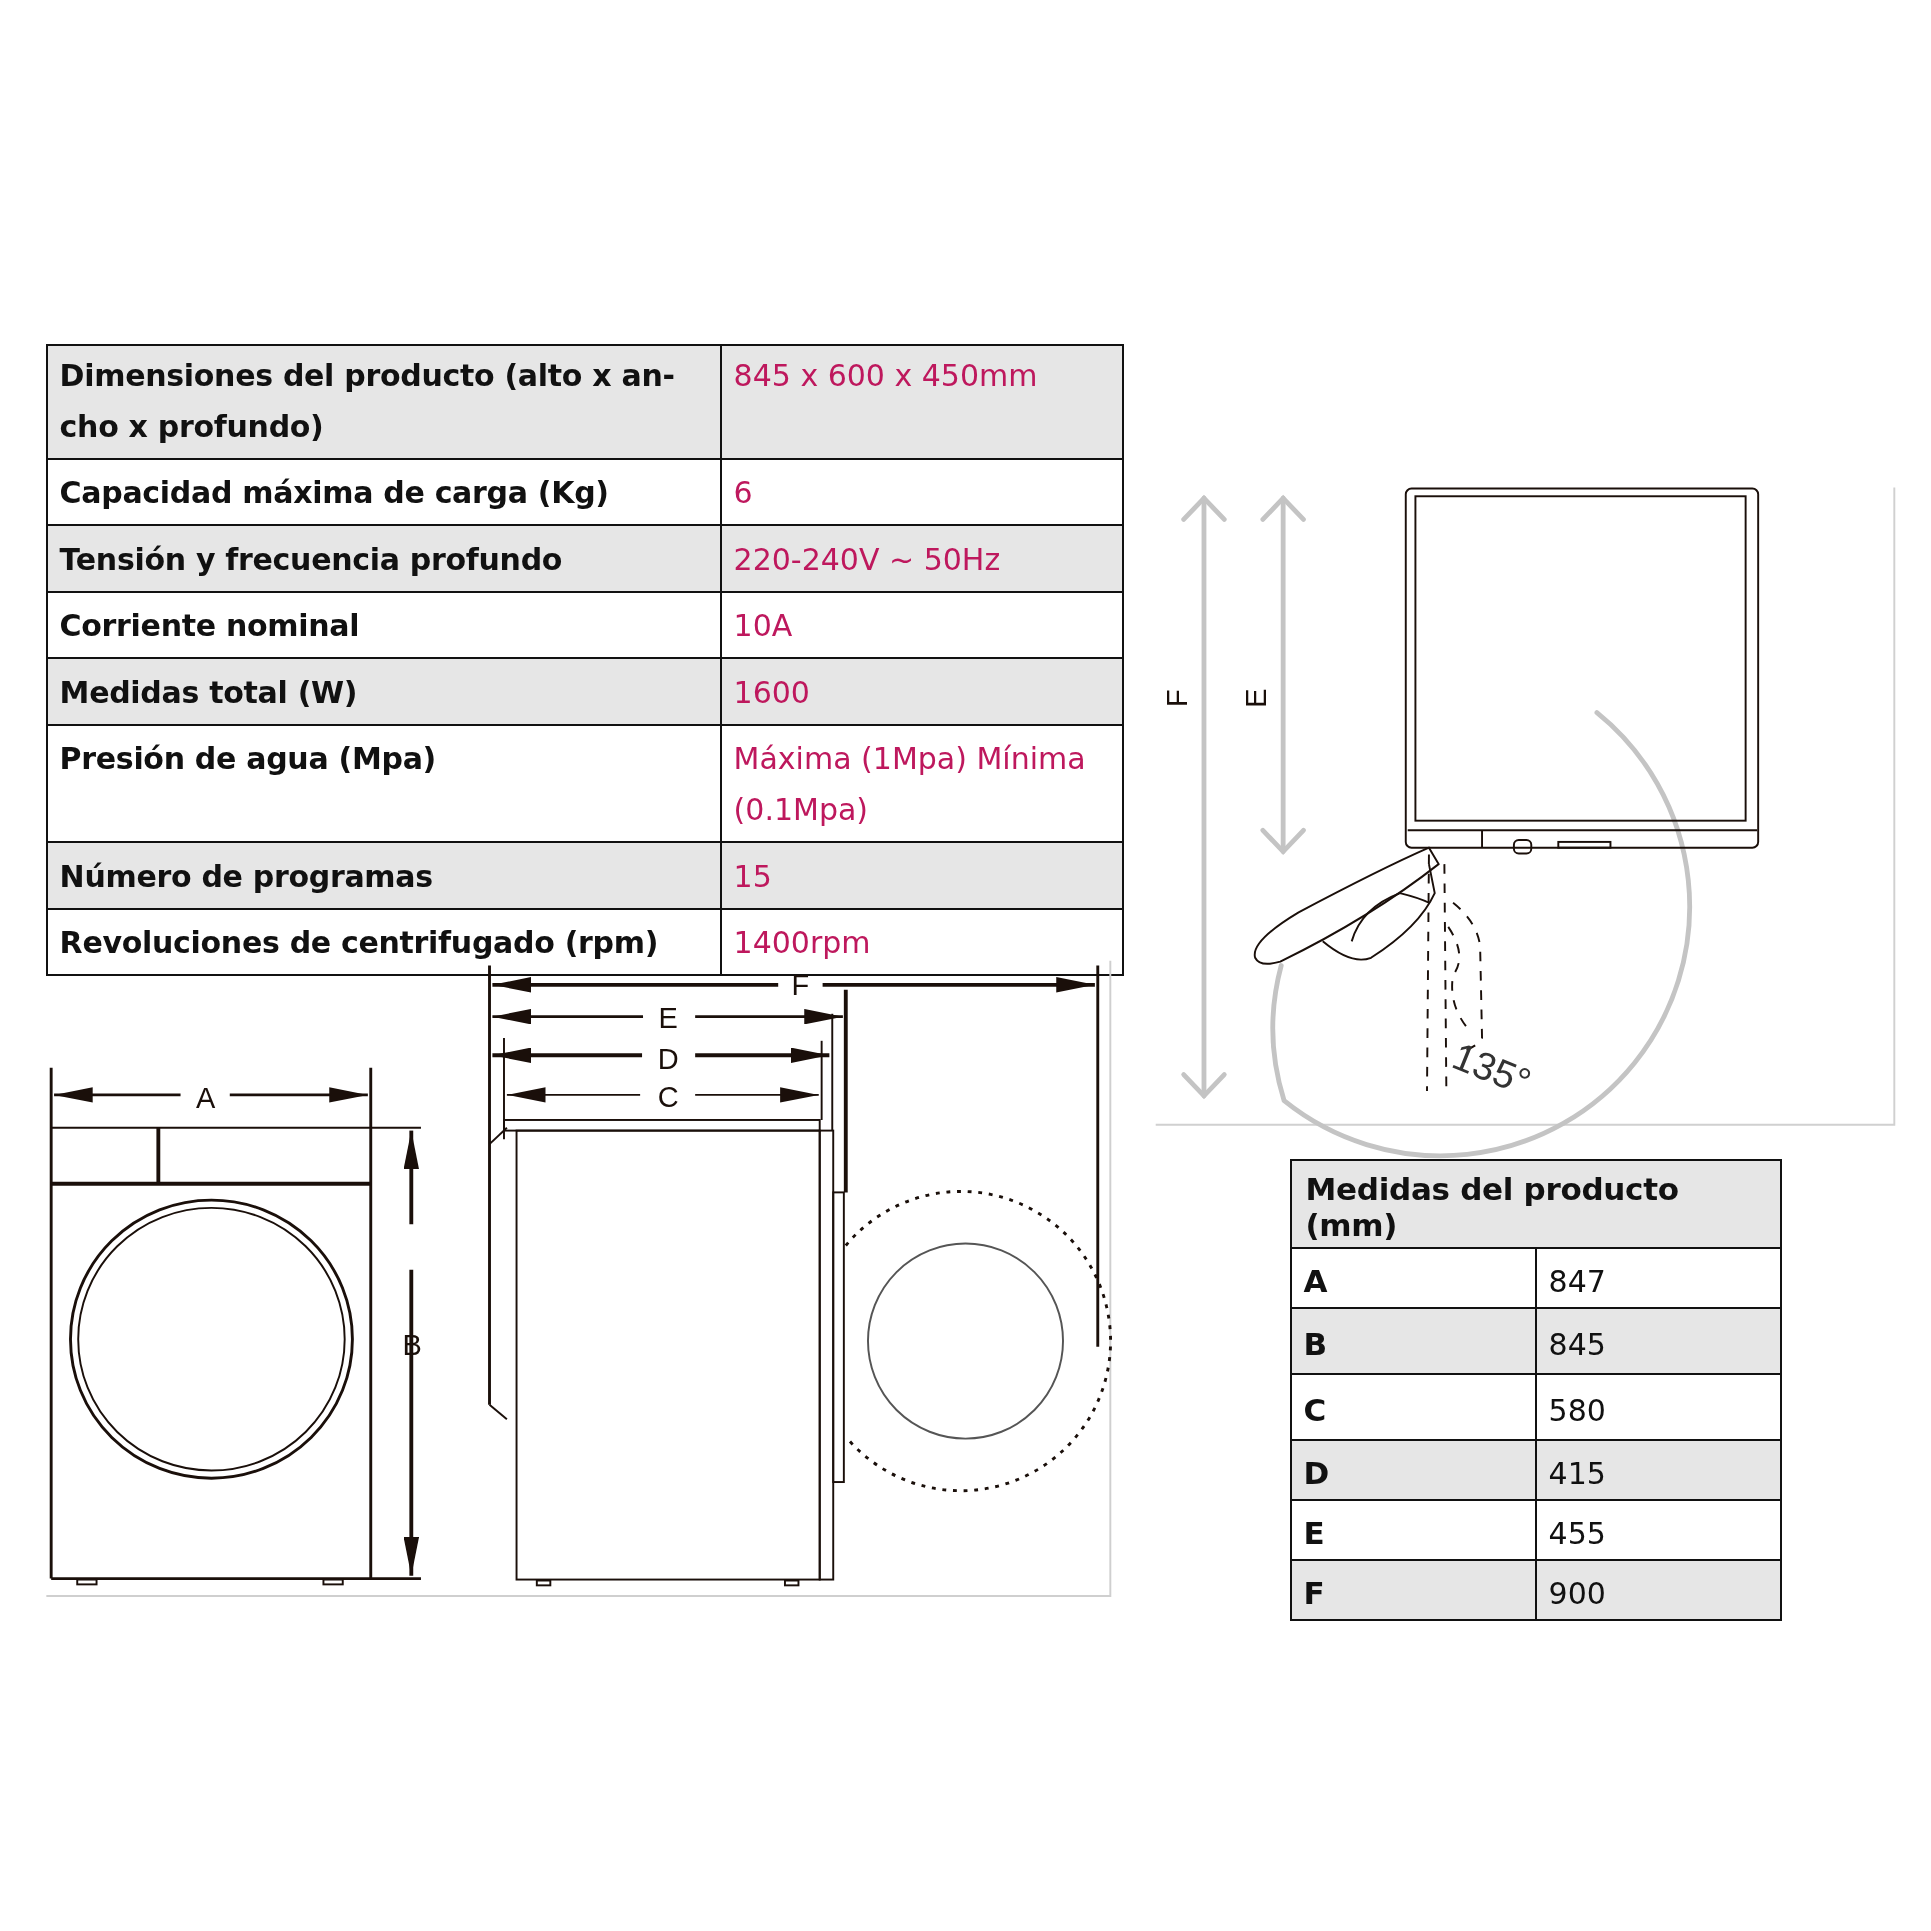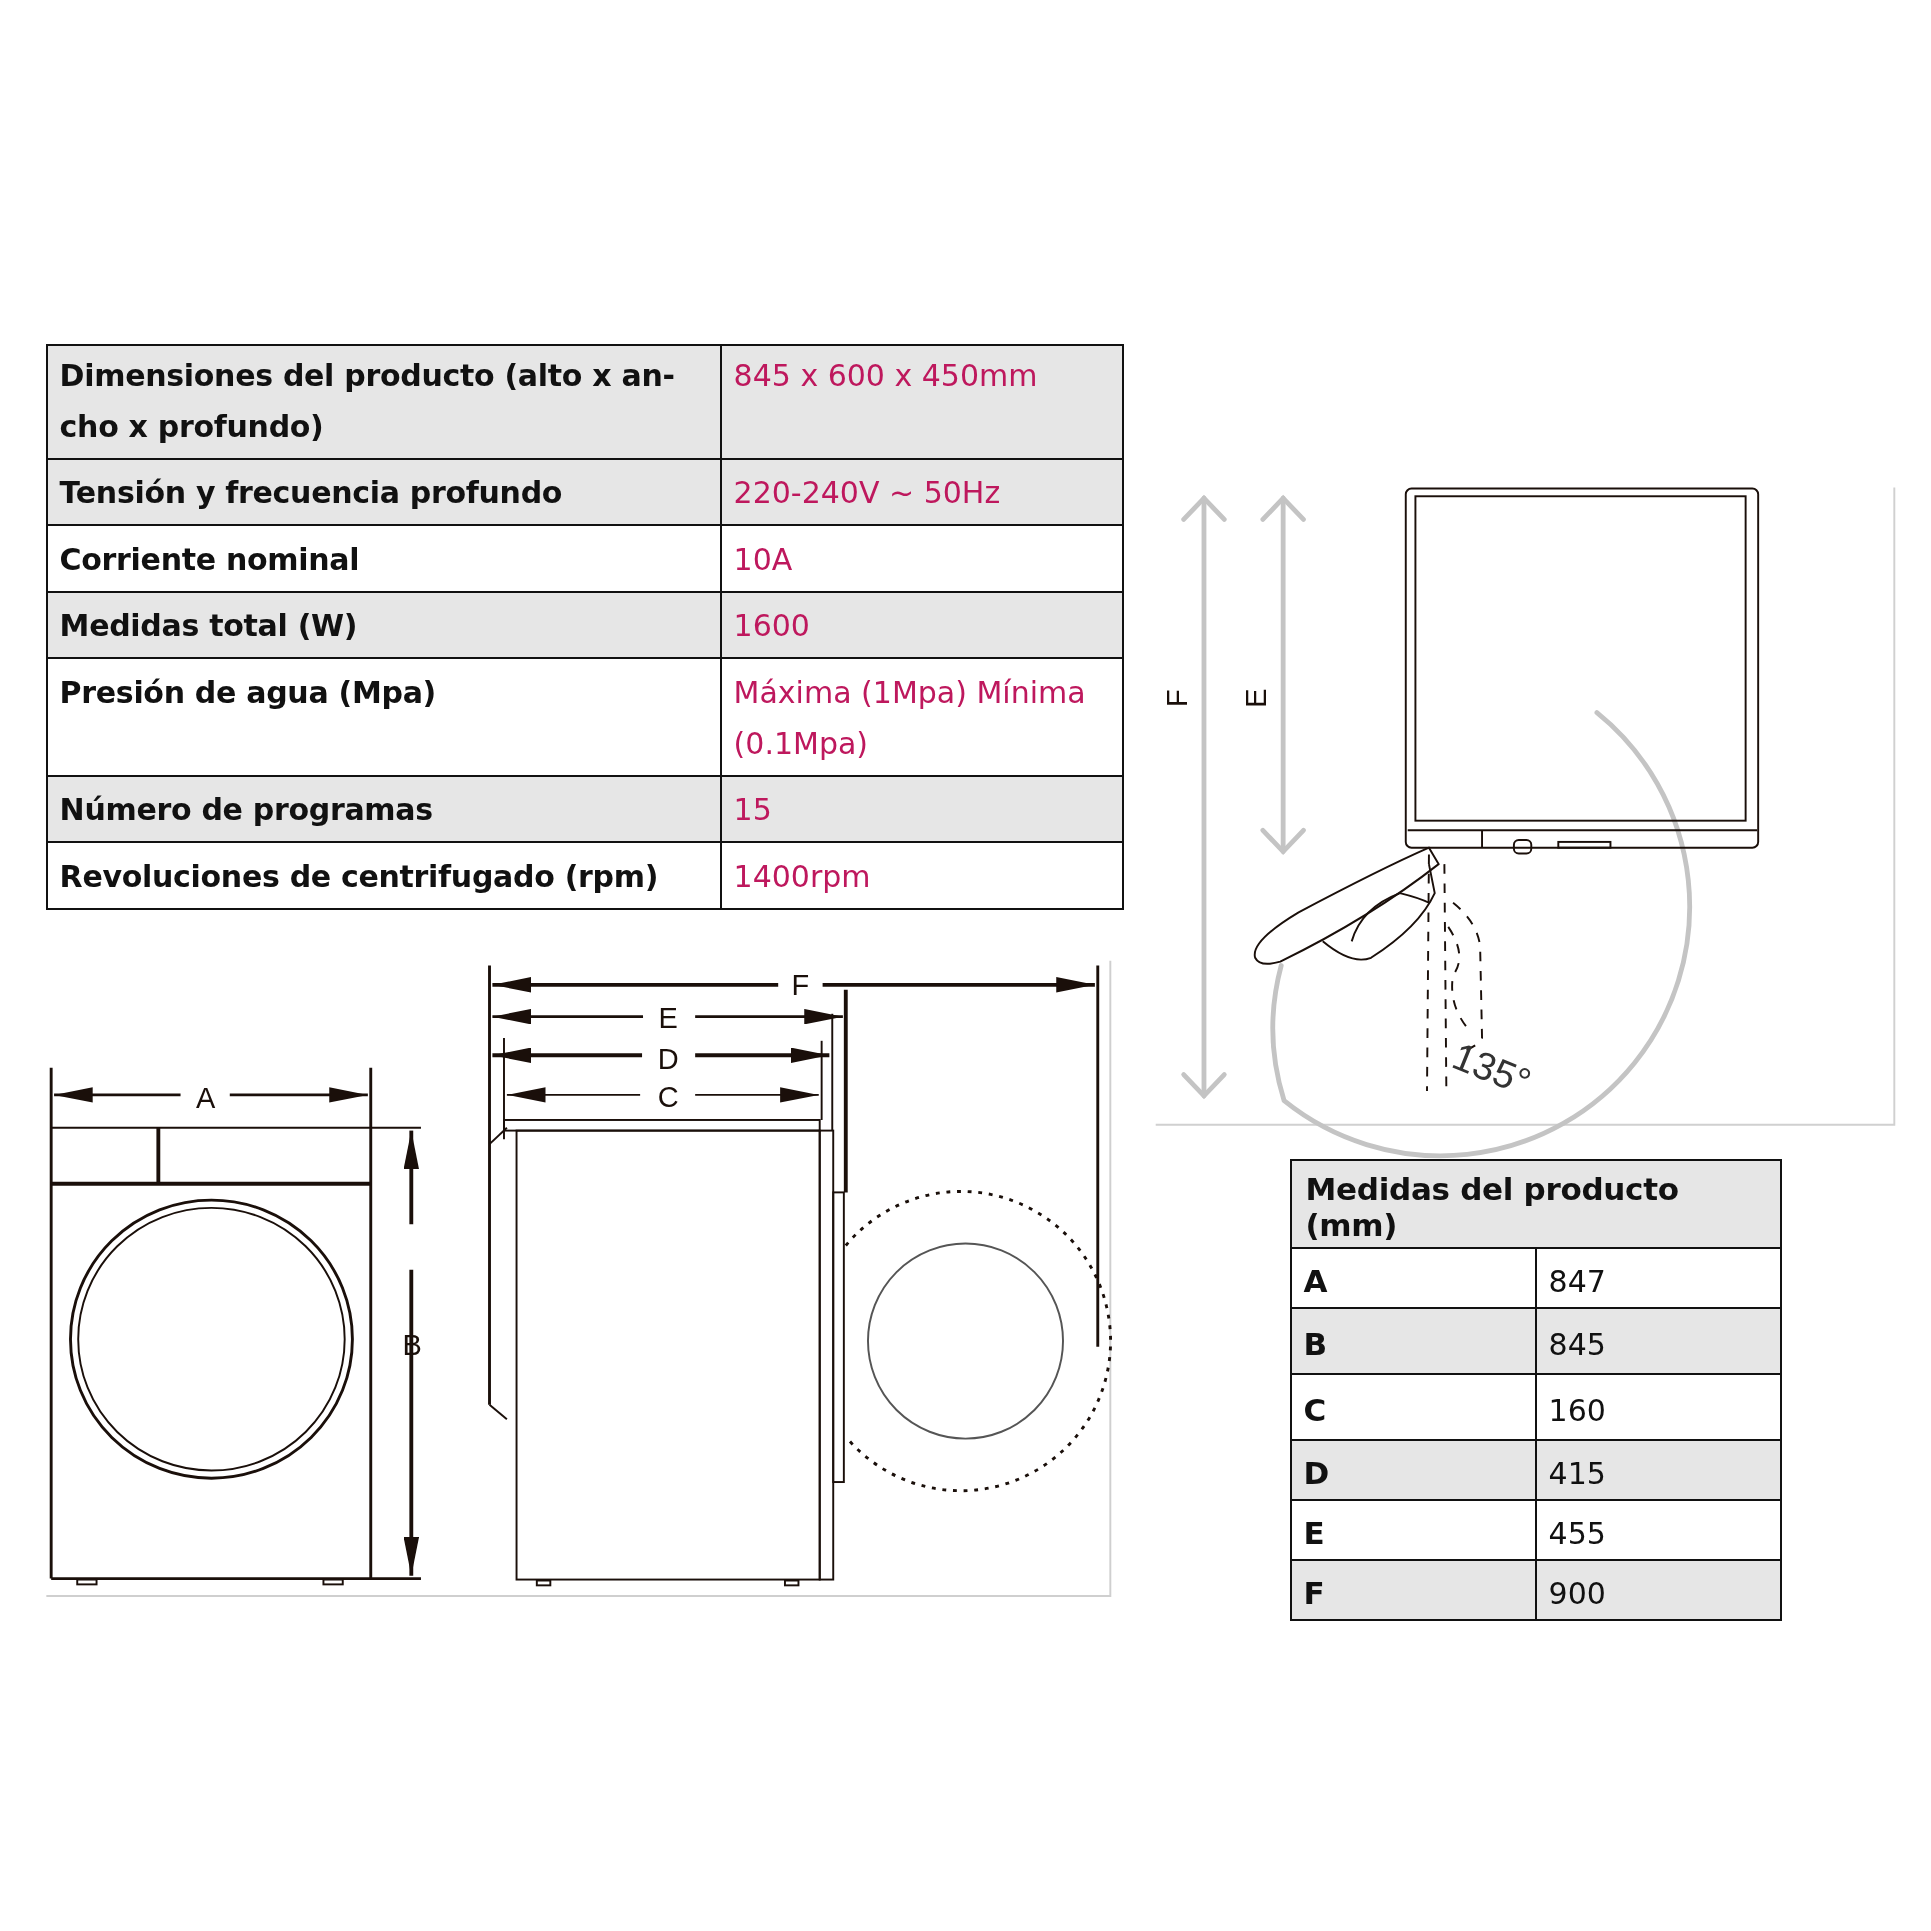--- a/index.html
+++ b/index.html
@@ -33,20 +33,24 @@
 <body>
 
 <table class="spec">
   <tbody>
       <tr class="shade r0">
     <td class="k">
       <span class="txt">Dimensiones del producto (alto x an-</span>
       <span class="txt">cho x profundo)</span>
     </td>
     <td class="v">845 x 600 x 450mm</td>
+  </tr>
+  <tr class="r1">
+    <td class="k">Capacidad máxima de carga (Kg)</td>
+    <td class="v">6</td>
   </tr>
   <tr class="shade r1">
     <td class="k">Tensión y frecuencia profundo</td>
     <td class="v">220-240V ~ 50Hz</td>
   </tr>
   <tr class="r1">
     <td class="k">Corriente nominal</td>
     <td class="v">10A</td>
   </tr>
   <tr class="shade r1">
@@ -188,21 +192,21 @@
   <tr>
     <td class="k">A</td>
     <td>847</td>
   </tr>
   <tr class="shade tall">
     <td class="k">B</td>
     <td>845</td>
   </tr>
   <tr class="tall">
     <td class="k">C</td>
-    <td>160</td>
+    <td>580</td>
   </tr>
   <tr class="shade">
     <td class="k">D</td>
     <td>415</td>
   </tr>
   <tr>
     <td class="k">E</td>
     <td>455</td>
   </tr>
   <tr class="shade">

